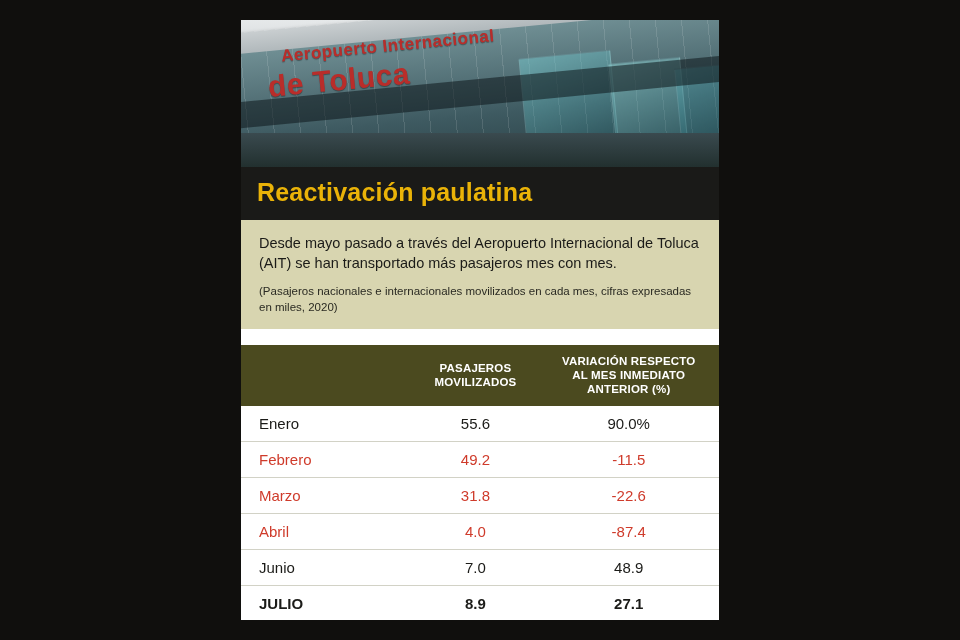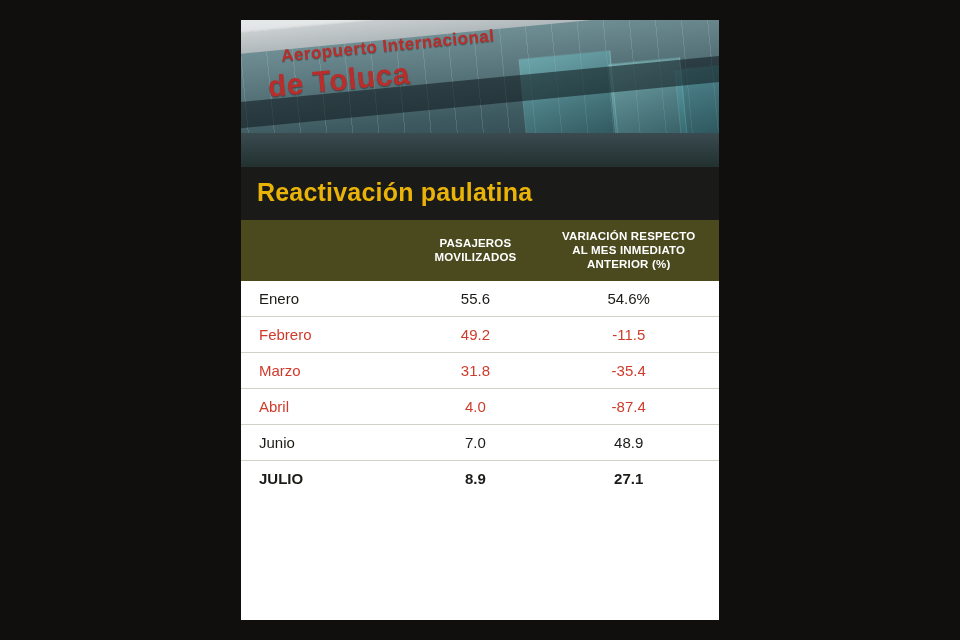--- a/index.html
+++ b/index.html
@@ -150,20 +150,21 @@
   }
 
   
   .tablewrap {
     padding: 0 0 0 0;
   }
   table.data {
     width: 100%;
     border-collapse: collapse;
     table-layout: fixed;
+    margin-top: 16px;
   }
   table.data thead th {
     background: #4b4a1f;
     color: #ffffff;
     font-size: 11.5px;
     font-weight: bold;
     line-height: 14px;
     padding: 9px 4px 10px 4px;
     text-align: center;
     letter-spacing: .2px;
@@ -210,51 +211,55 @@
       <div class="sign">
         <div class="line1">Aeropuerto Internacional</div>
         <div class="line2">de Toluca</div>
       </div>
     </div>
 
     <div class="titlebar">
       <h1>Reactivación paulatina</h1>
     </div>
 
+    <div class="deck">
+      <p class="lead">Desde mayo pasado a través del Aeropuerto Internacional de Toluca (AIT) se han transportado más pasajeros mes con mes.</p>
+      <p class="sub">(Pasajeros nacionales e internacionales movilizados en cada mes, cifras expresadas en miles, 2020)</p>
+    </div>
 
     <div class="tablewrap">
       <table class="data">
         <thead>
           <tr>
             <th class="c0"></th>
             <th class="c1">
               <div>PASAJEROS</div>
               <div>MOVILIZADOS</div>
             </th>
             <th class="c2">
               <div>VARIACIÓN RESPECTO</div>
               <div>AL MES INMEDIATO ANTERIOR (%)</div>
             </th>
           </tr>
         </thead>
         <tbody>
           <tr>
             <td class="c0">Enero</td>
             <td class="c1">55.6</td>
-            <td class="c2">54.6%</td>
+            <td class="c2">90.0%</td>
           </tr>
           <tr class="neg">
             <td class="c0">Febrero</td>
             <td class="c1">49.2</td>
             <td class="c2">-11.5</td>
           </tr>
           <tr class="neg">
             <td class="c0">Marzo</td>
             <td class="c1">31.8</td>
-            <td class="c2">-35.4</td>
+            <td class="c2">-22.6</td>
           </tr>
           <tr class="neg">
             <td class="c0">Abril</td>
             <td class="c1">4.0</td>
             <td class="c2">-87.4</td>
           </tr>
           <tr>
             <td class="c0">Junio</td>
             <td class="c1">7.0</td>
             <td class="c2">48.9</td>

